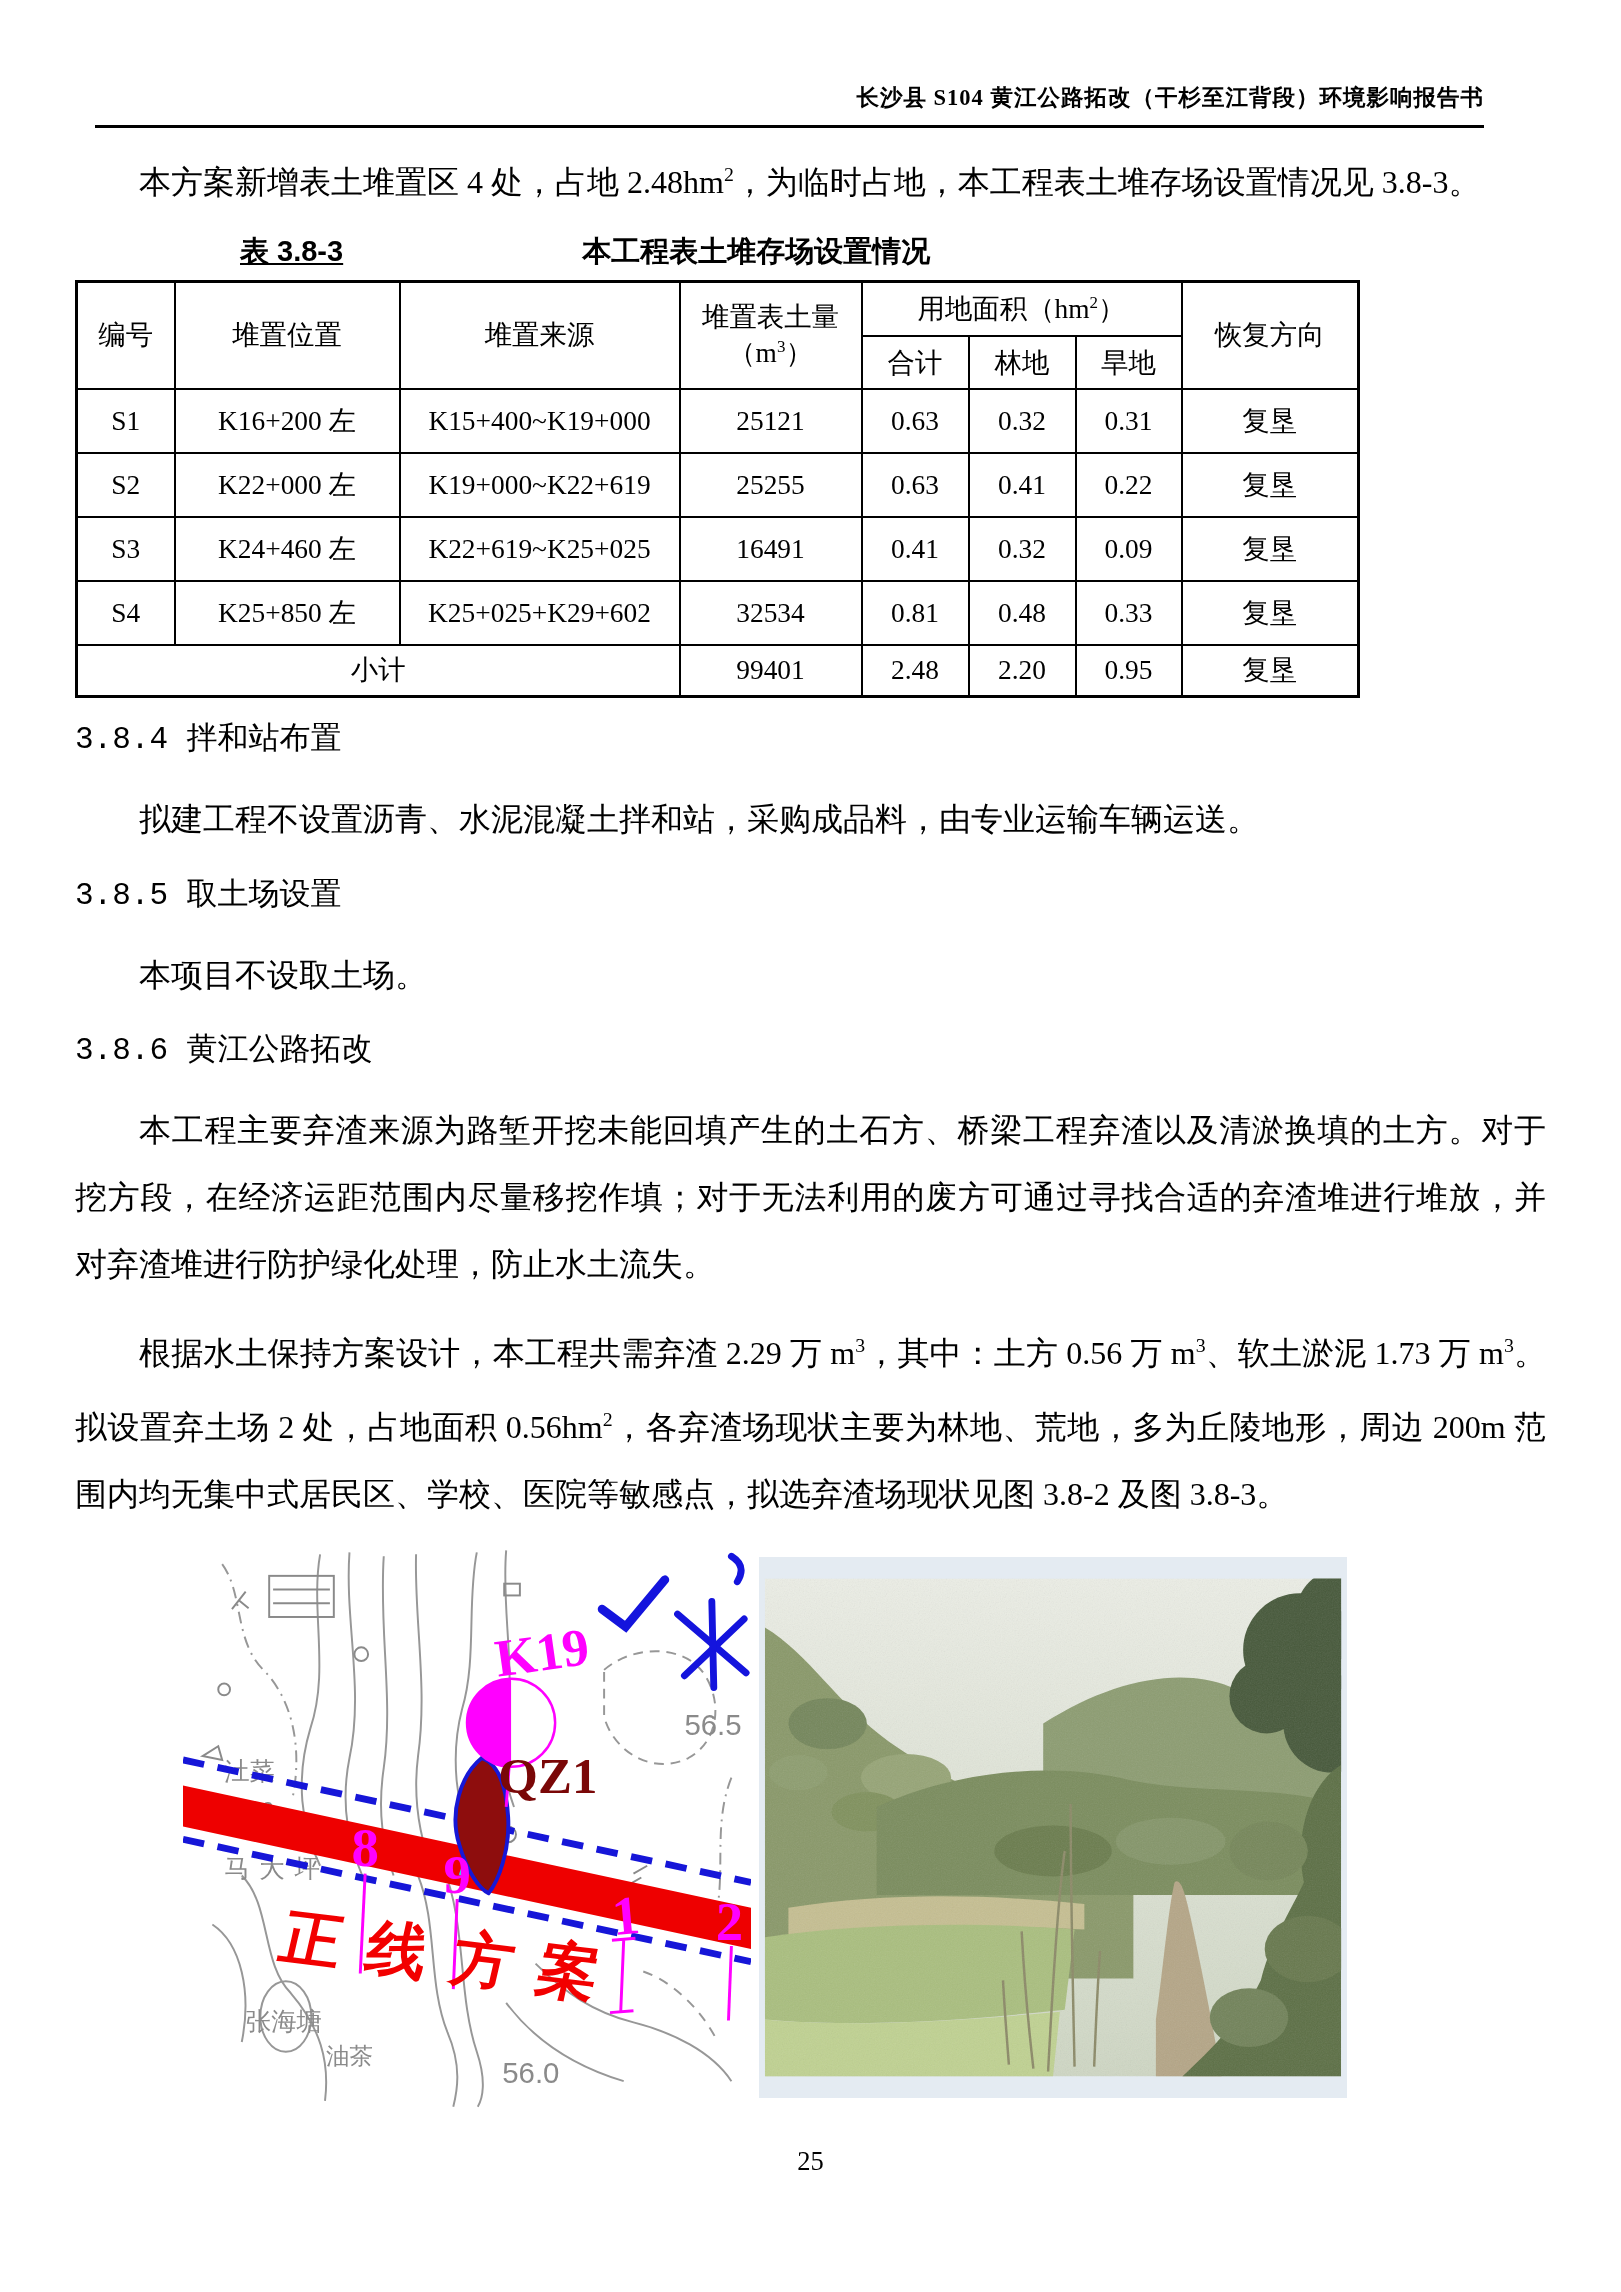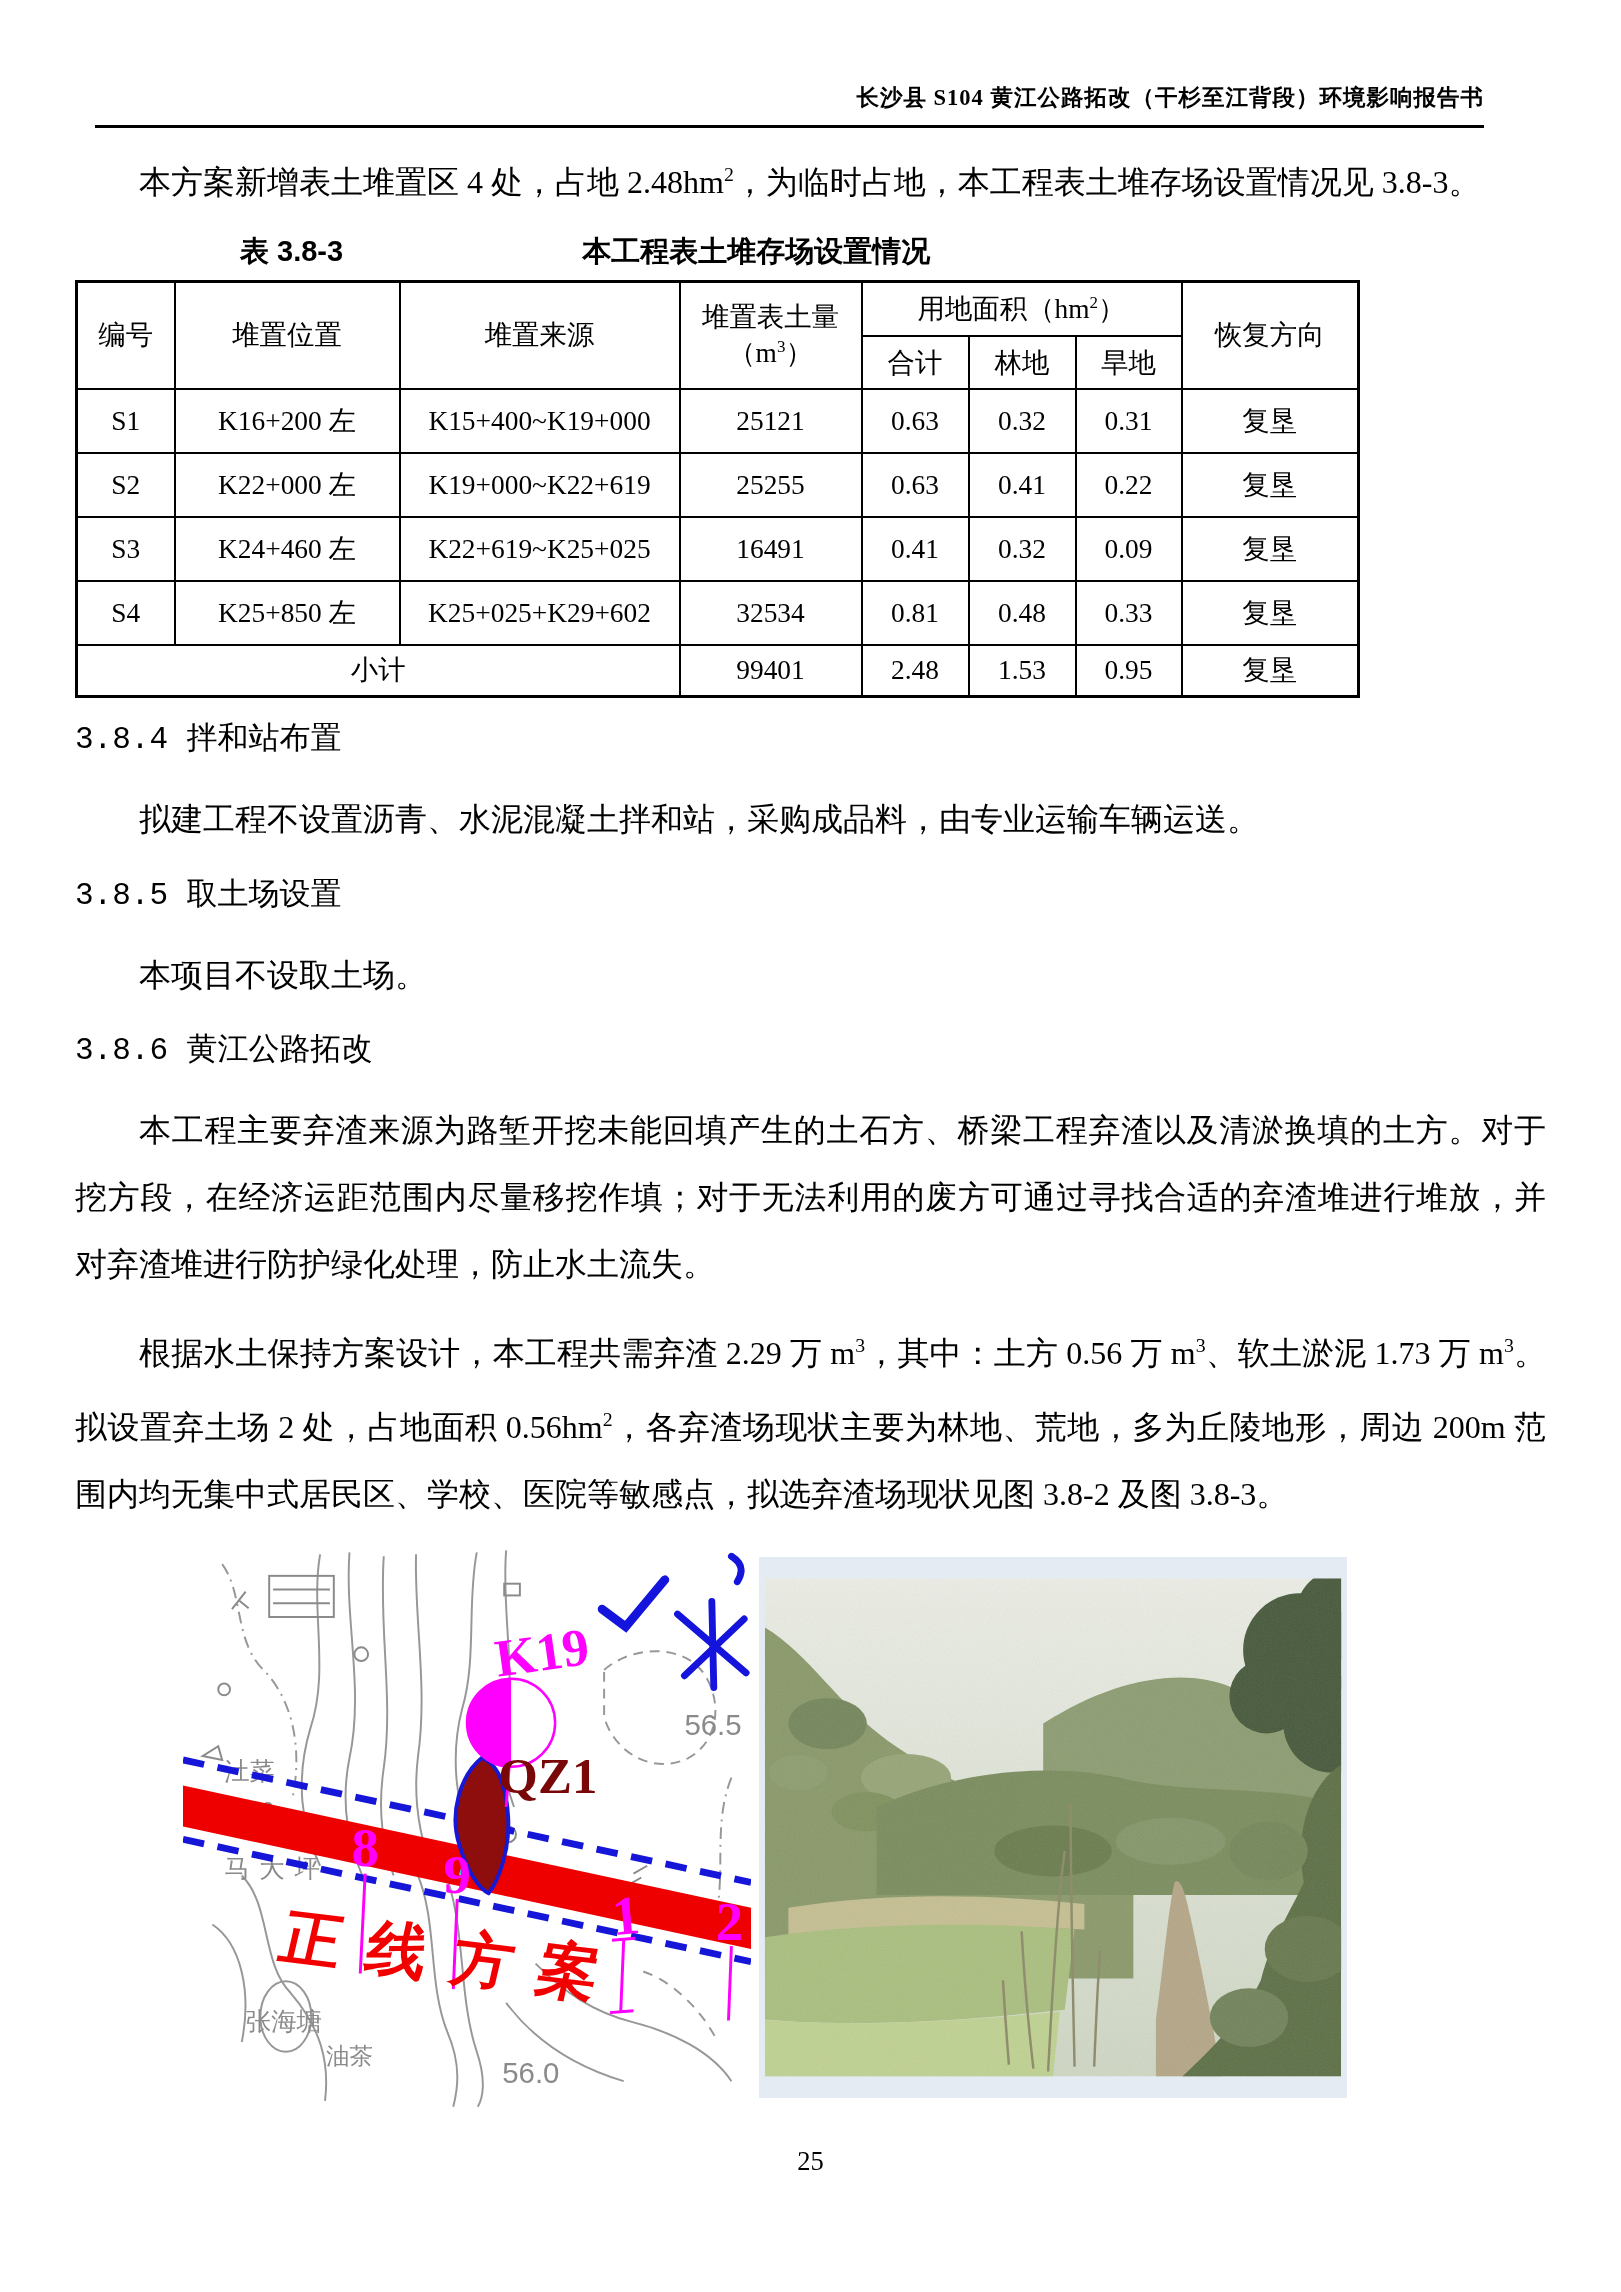--- a/index.html
+++ b/index.html
@@ -40,21 +40,21 @@
   }
   
   .table-caption{
     display:flex;
     align-items:baseline;
     margin:15.7px 0 7.8px 0;
     font-family:"Liberation Sans","DejaVu Sans",sans-serif;
     font-weight:bold;
     font-size:29px;
   }
-  .table-caption .cap-num{margin-left:165px;}
+  .table-caption .cap-num{margin-left:165px;text-decoration:underline;}
   .table-caption .cap-title{margin-left:239px;}
   .data-table{
     border-collapse:collapse;
     table-layout:fixed;
     width:1283px;
     border:3.9px solid #000;
     text-align:center;
     font-size:27.4px;
   }
   .data-table th,.data-table td{
@@ -169,21 +169,21 @@
           <td>32534</td>
           <td>0.81</td>
           <td>0.48</td>
           <td>0.33</td>
           <td>复垦</td>
         </tr>
         <tr class="subtotal">
           <td colspan="3">小计</td>
           <td>99401</td>
           <td>2.48</td>
-          <td>1.53</td>
+          <td>2.20</td>
           <td>0.95</td>
           <td>复垦</td>
         </tr>
       </tbody>
     </table>
 
     <h3 class="sec-heading">3.8.4 拌和站布置</h3>
     <p class="body-par">拟建工程不设置沥青、水泥混凝土拌和站，采购成品料，由专业运输车辆运送。</p>
 
     <h3 class="sec-heading">3.8.5 取土场设置</h3>

